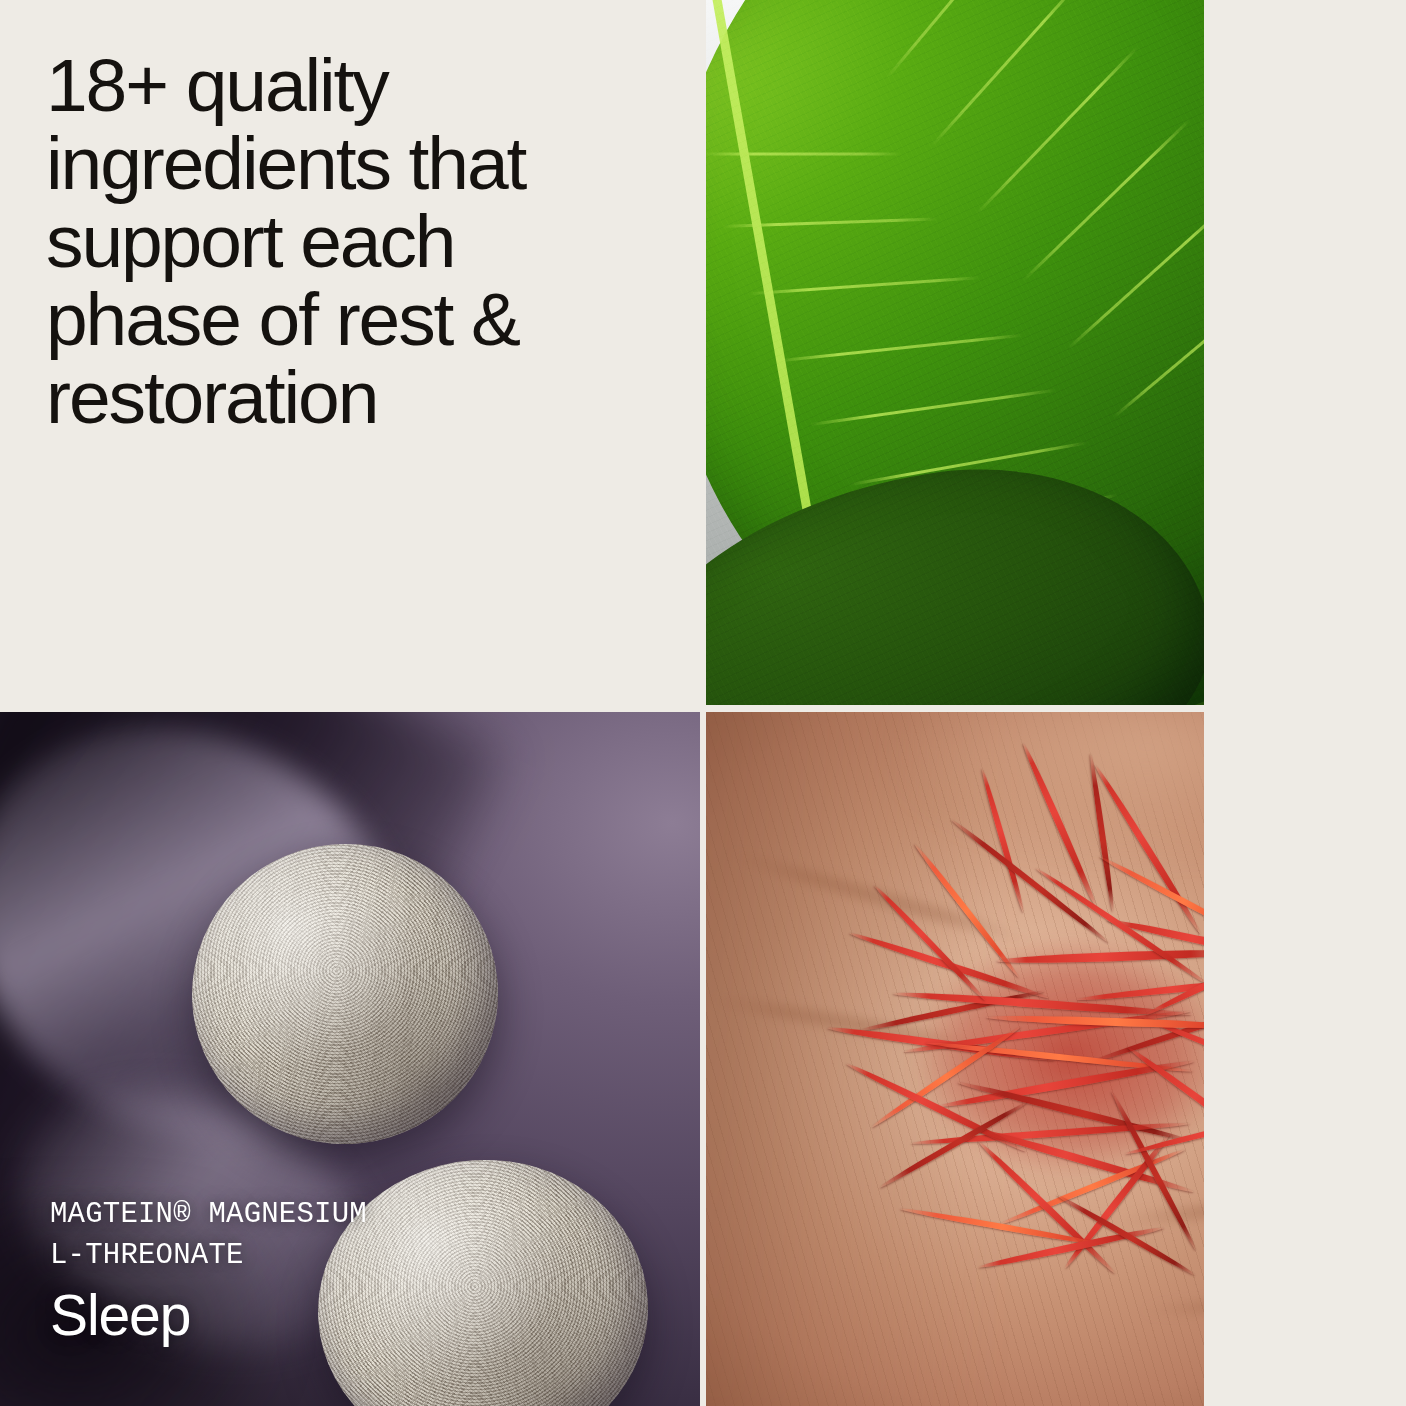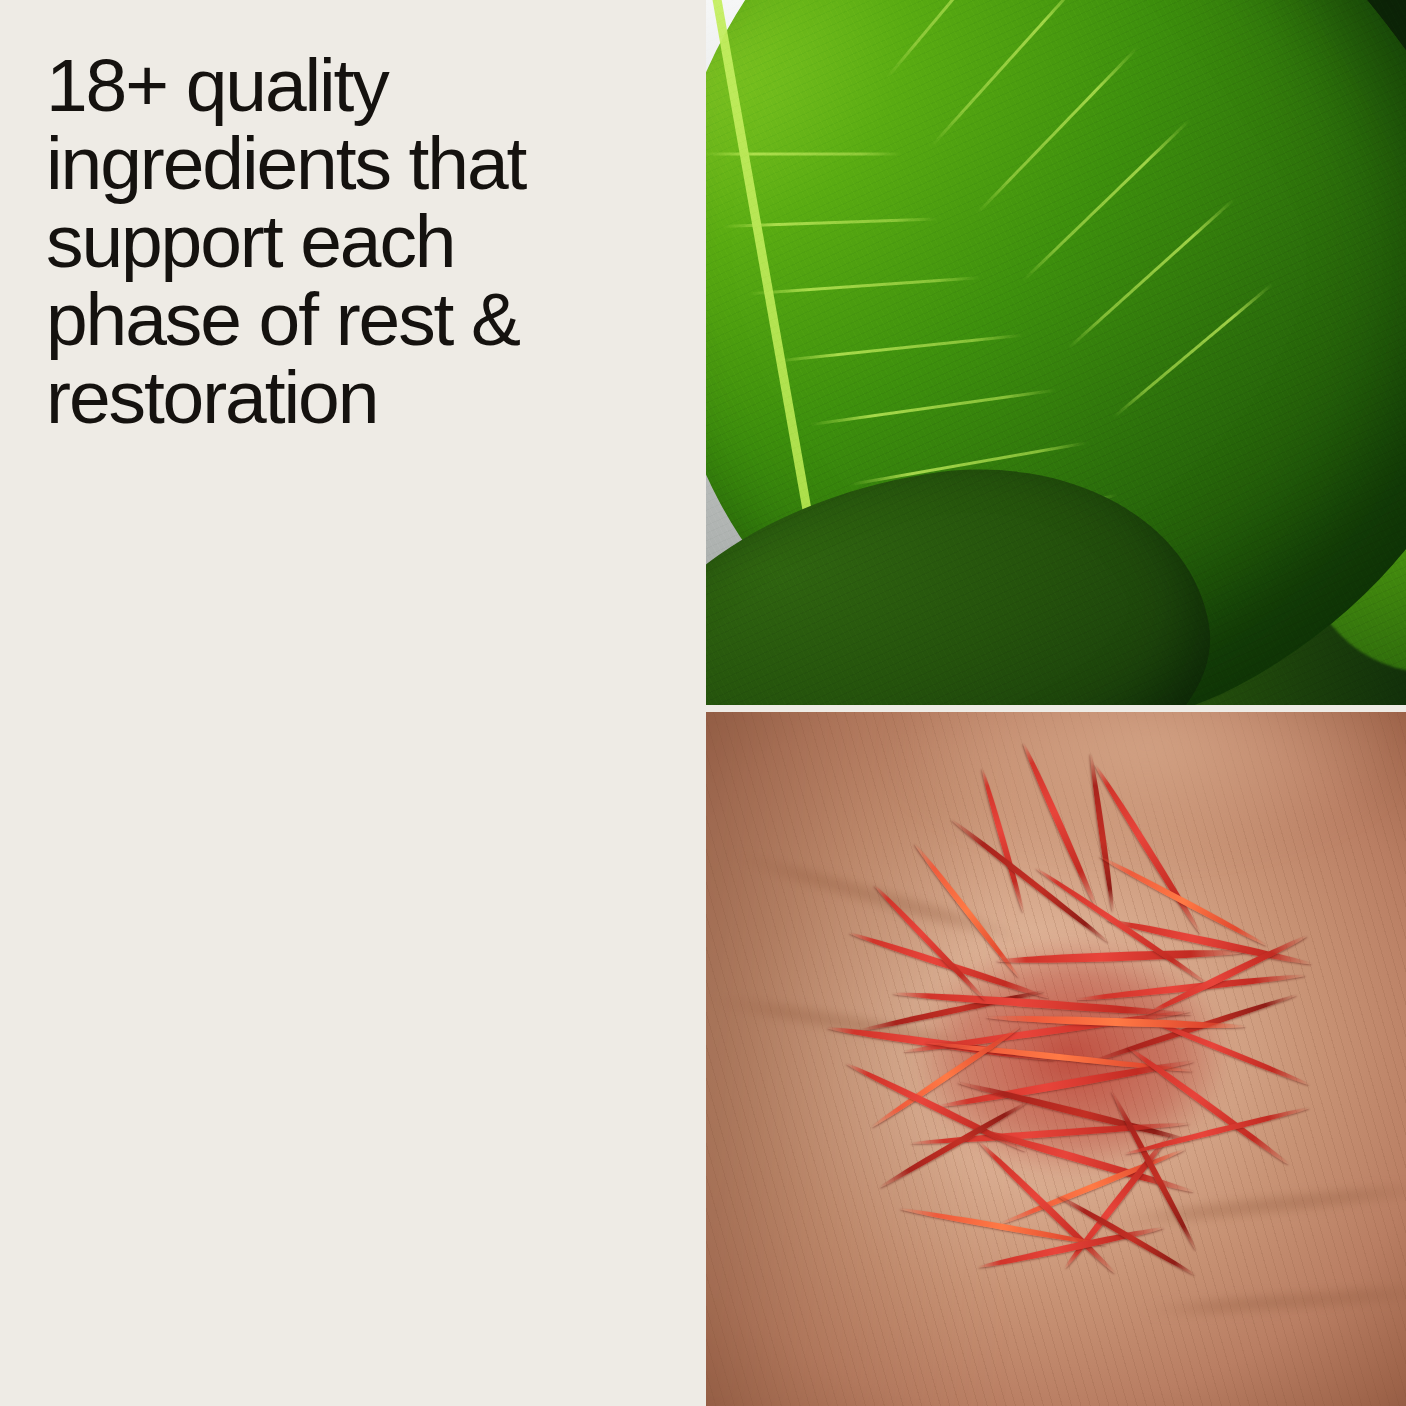--- a/index.html
+++ b/index.html
@@ -8,24 +8,25 @@
     padding: 0;
     background: #EEEBE5;
   }
   body {
     font-family: "Liberation Sans", sans-serif;
     -webkit-font-smoothing: antialiased;
   }
 
   .canvas {
     position: relative;
-    width: 1406px;
+    width: 1180px;
     height: 1406px;
     overflow: hidden;
     background: #EEEBE5;
+    padding-left: 24px;
   }
 
   
   .cell {
     position: absolute;
     overflow: hidden;
   }
   .cell-headline { left: 0;    top: 0;    width: 700px; height: 705px; background: #EEEBE5; }
   .cell-ashwa    { left: 706px; top: 0;   width: 700px; height: 705px; }
   .cell-mag      { left: 0;    top: 712px; width: 700px; height: 694px; }
@@ -340,20 +341,38 @@
         <div class="vein r" style="left:46%; top:58%;  width:27%; transform:rotate(-14deg);"></div>
         <div class="vein r" style="left:47%; top:67%;  width:25%; transform:rotate(-12deg);"></div>
       </div>
 
       <div class="leaf-lower"></div>
       <div class="leaf-grain"></div>
     </div>
 
   </div>
 
+  <div class="cell cell-mag">
+    <div class="photo mag-scene">
+      <div class="mag-cell-inner">
+        <div class="mag-shadow-diag"></div>
+        <div class="mag-streak"></div>
+        <div class="mag-streak2"></div>
+        <div class="tablet" style="left:192px; top:132px; width:306px; height:300px; transform:rotate(-6deg);"></div>
+        <div class="tablet" style="left:318px; top:448px; width:330px; height:300px; transform:rotate(-4deg);"></div>
+        <div class="mag-dark-bottom"></div>
+      </div>
+    </div>
+
+    <div class="caption cap-mag">
+      <p class="cap-eyebrow mono">MAGTEIN® MAGNESIUM
+L-THREONATE</p>
+      <p class="cap-title">Sleep</p>
+    </div>
+  </div>
 
   <div class="cell cell-saffron">
     <div class="photo saf-scene">
       <div class="palm-fingerlines"></div>
       <div class="palm-shade-left"></div>
       <div class="palm-shade-top"></div>
       <div class="palm-crease" style="left:2%;  top:26%; width:46%; transform:rotate(16deg);"></div>
       <div class="palm-crease" style="left:0%;  top:44%; width:40%; transform:rotate(10deg);"></div>
       <div class="palm-crease" style="left:58%; top:70%; width:48%; transform:rotate(-6deg);"></div>
       <div class="palm-crease" style="left:62%; top:84%; width:44%; transform:rotate(-4deg);"></div>

